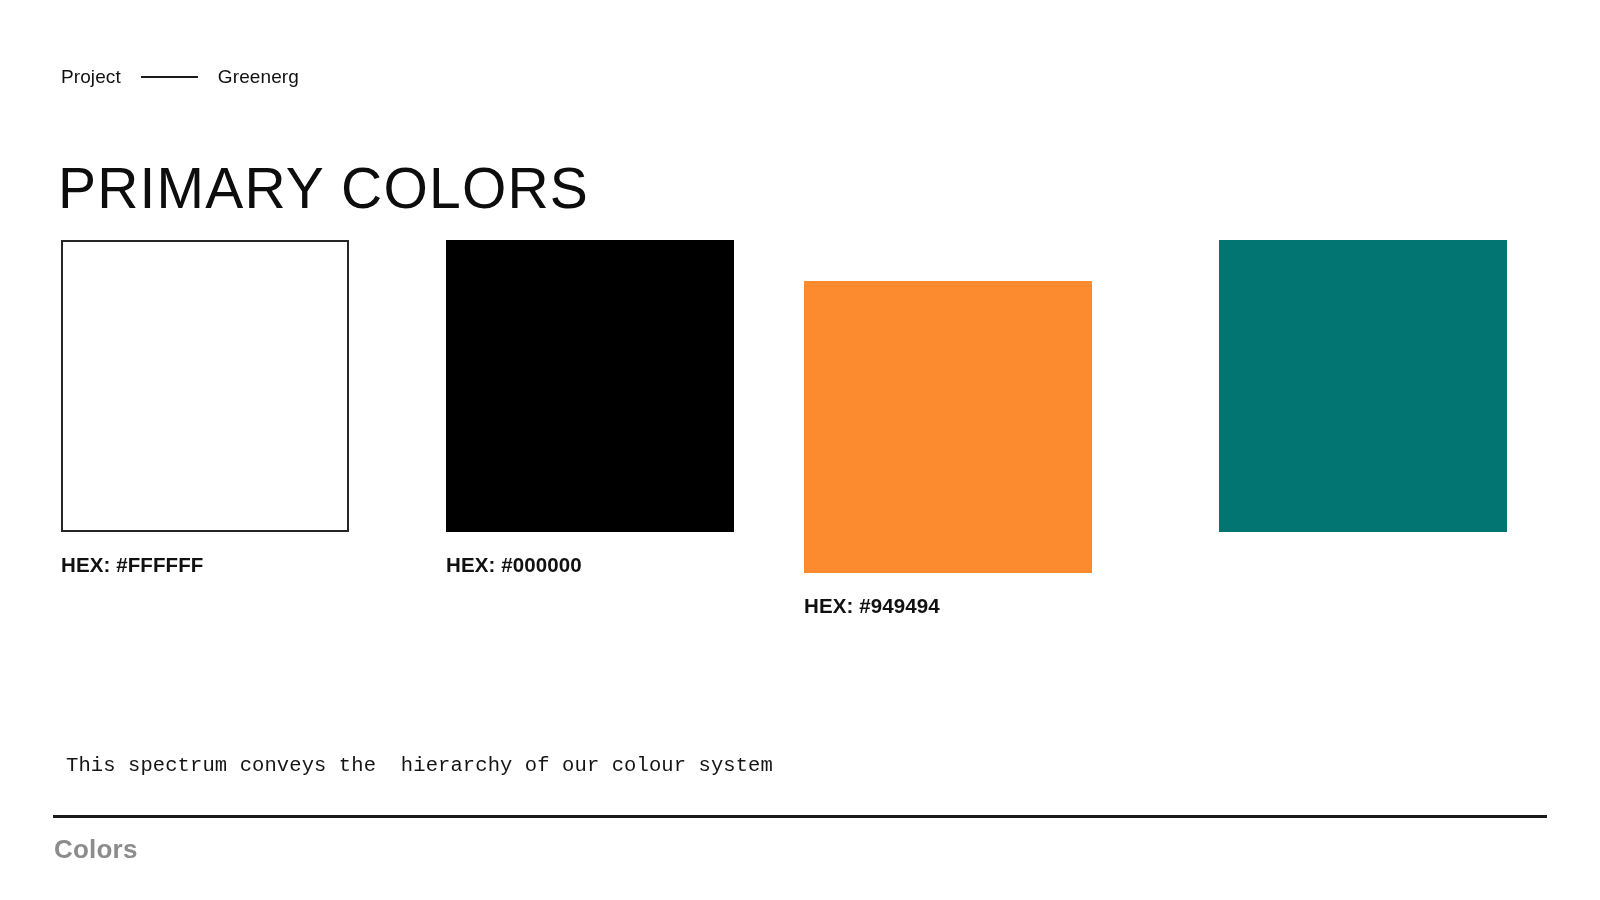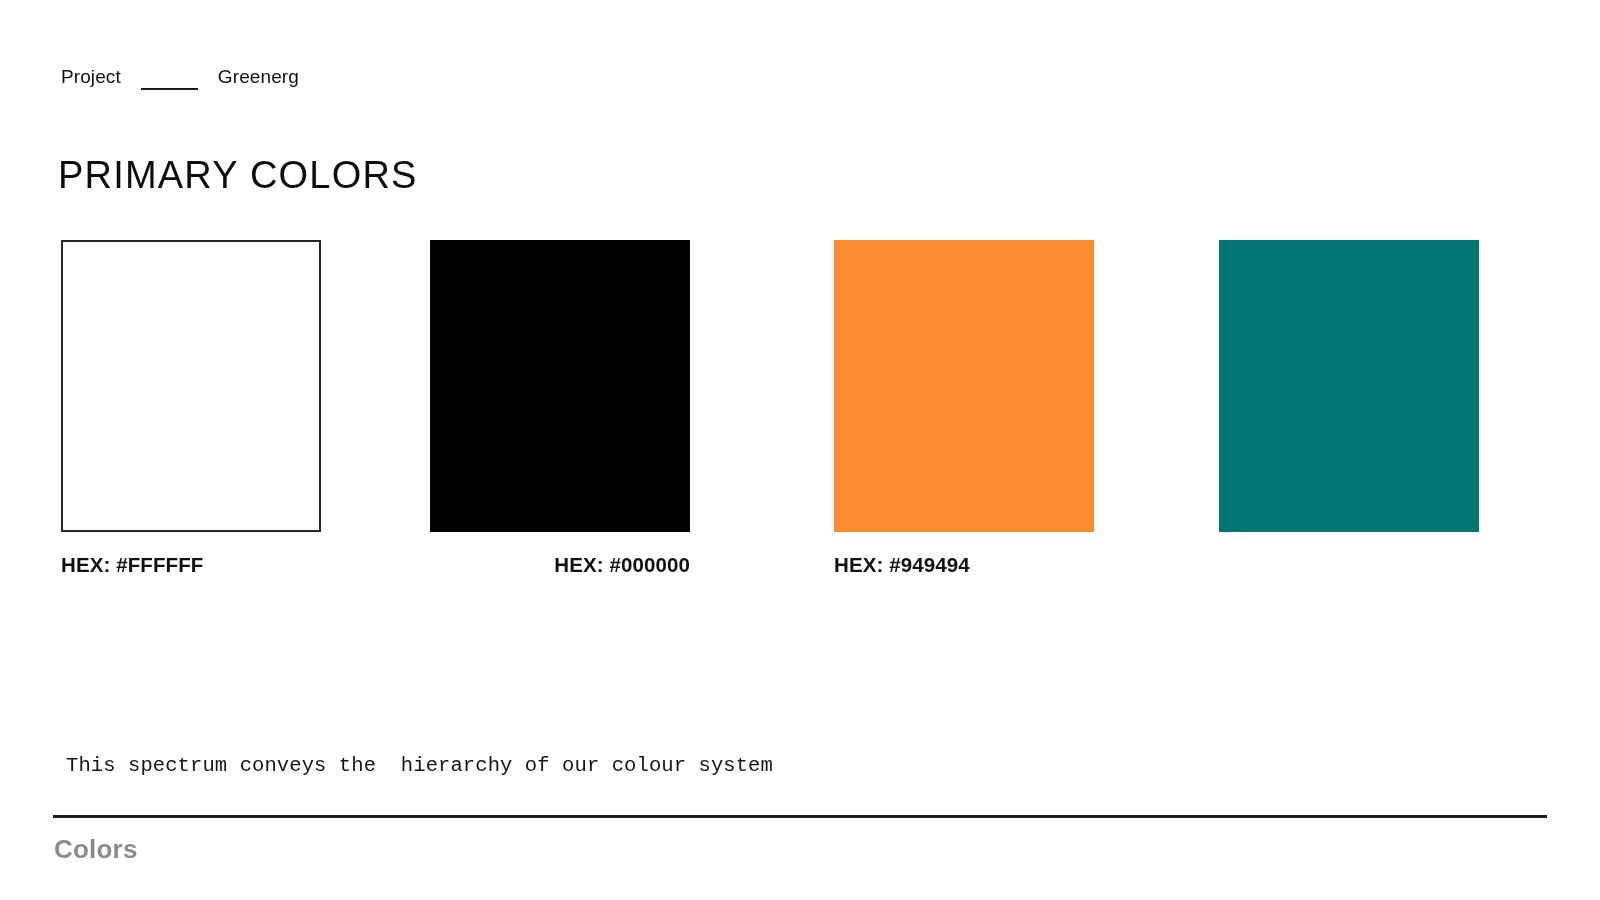--- a/index.html
+++ b/index.html
@@ -22,21 +22,21 @@
     inset: 0;
     background: #ffffff;
   }
 
   
   .eyebrow {
     position: absolute;
     left: 61px;
     top: 64px;
     display: flex;
-    align-items: flex-end;
+    align-items: center;
     gap: 0;
     height: 26px;
   }
   .eyebrow-label {
     font-size: 19px;
     font-weight: 400;
     letter-spacing: 0.1px;
     color: #111111;
     line-height: 26px;
     white-space: nowrap;
@@ -47,44 +47,44 @@
     background: #1a1a1a;
     margin: 0 20px;
     flex: 0 0 auto;
   }
 
   
   .headline {
     position: absolute;
     left: 58px;
     top: 116px;
-    font-size: 38px;
+    font-size: 57px;
     font-weight: 300;
     letter-spacing: 1.2px;
     line-height: 68px;
     color: #0d0d0d;
     white-space: nowrap;
   }
 
   
   .swatch-row {
     position: absolute;
     left: 61px;
     top: 240px;
     width: 1474px;
     height: 330px;
   }
   .swatch-cell {
     position: absolute;
     top: 0;
-    width: 260px;
+    width: 288px;
   }
   .swatch-cell.c0 { left: 0px; }
-  .swatch-cell.c1 { left: 369px; text-align: right; }
-  .swatch-cell.c2 { left: 773px; }
+  .swatch-cell.c1 { left: 385px; }
+  .swatch-cell.c2 { left: 743px; margin-top: 41px; }
   .swatch-cell.c3 { left: 1158px; }
 
   .swatch-chip {
     width: 100%;
     height: 292px;
     box-sizing: border-box;
     display: block;
   }
   .swatch-chip.bordered {
     border: 2px solid #262626;

